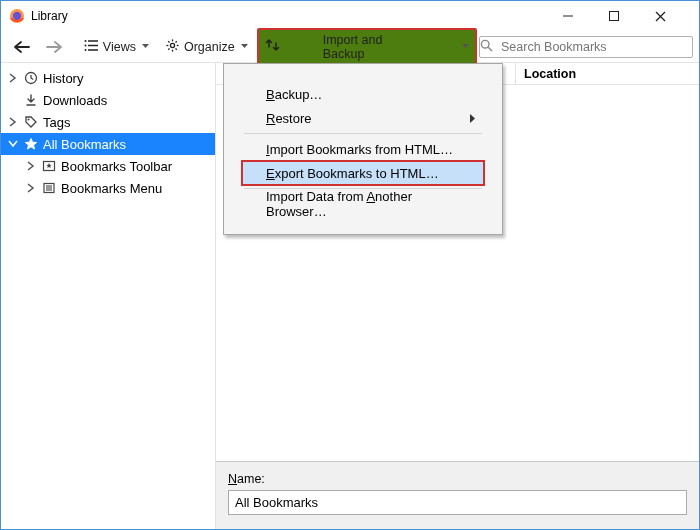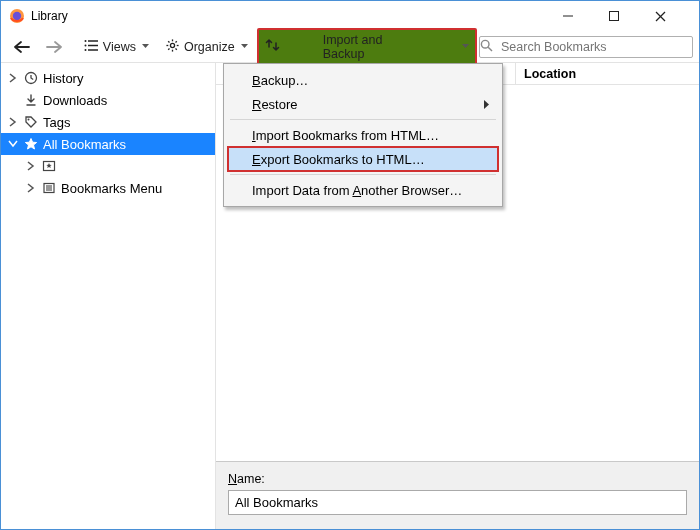--- a/index.html
+++ b/index.html
@@ -49,21 +49,21 @@
   .colheaders .col.loc { flex: 1; border-right: none; font-weight: bold; }
 
   .listarea { flex: 1; background: #fff; }
 
   .details { border-top: 1px solid #c9c9c9; background: #f0f0f0; padding: 10px 12px 14px 12px; }
   .details-label { font-size: 12.5px; margin-bottom: 4px; }
   .details-label .ul { text-decoration: underline; }
   .details-input { width: 100%; border: 1px solid #aaa; background: #fff; padding: 4px 6px; font-size: 13px; }
 
   
-  .menu { position: absolute; top: 62px; left: 222px; width: 280px; background: #f4f4f4; border: 1px solid #a7a7a7; box-shadow: 2px 3px 3px rgba(0,0,0,0.25); font-size: 13px; z-index: 10; padding: 4px; }
+  .menu { position: absolute; top: 62px; left: 222px; width: 280px; background: #f4f4f4; border: 1px solid #a7a7a7; box-shadow: 2px 3px 3px rgba(0,0,0,0.25); font-size: 13px; z-index: 10; padding: 18px; }
   .menu-item { display: flex; align-items: center; height: 24px; padding: 0 24px 0 24px; position: relative; }
   .menu-item .arrow { position: absolute; right: 8px; }
   .menu-sep { height: 1px; background: #d5d5d5; margin: 3px 2px; }
   .menu-item.selected { background: #c7e0f9; }
   .menu-item.highlight-box { outline: 2px solid #d03030; outline-offset: -1px; }
   .menu-item .ul { text-decoration: underline; }
 
   .caret svg, .twisty svg { display: block; }
 </style>
 </head>
@@ -250,20 +250,21 @@
             <svg width="8" height="10">
               <path d="M1 1 L6 5 L1 9" fill="none" stroke="#555" stroke-width="1.5"></path>
             </svg>
           </span>
         <span class="rowicon">
             <svg width="14" height="14" viewBox="0 0 14 14">
               <rect x="1.5" y="2.5" width="11" height="9" fill="none" stroke="#444" stroke-width="1.2"></rect>
               <path d="M7 4 L7.8 5.8 L9.7 5.9 L8.2 7.1 L8.7 9 L7 8 L5.3 9 L5.8 7.1 L4.3 5.9 L6.2 5.8 Z" fill="#444"></path>
             </svg>
           </span>
+        <span class="label">Bookmarks Toolbar</span>
       </div>
 
       <div class="tree-row depth2">
         <span class="twisty">
             <svg width="8" height="10">
               <path d="M1 1 L6 5 L1 9" fill="none" stroke="#555" stroke-width="1.5"></path>
             </svg>
           </span>
         <span class="rowicon">
             <svg width="14" height="14" viewBox="0 0 14 14">

